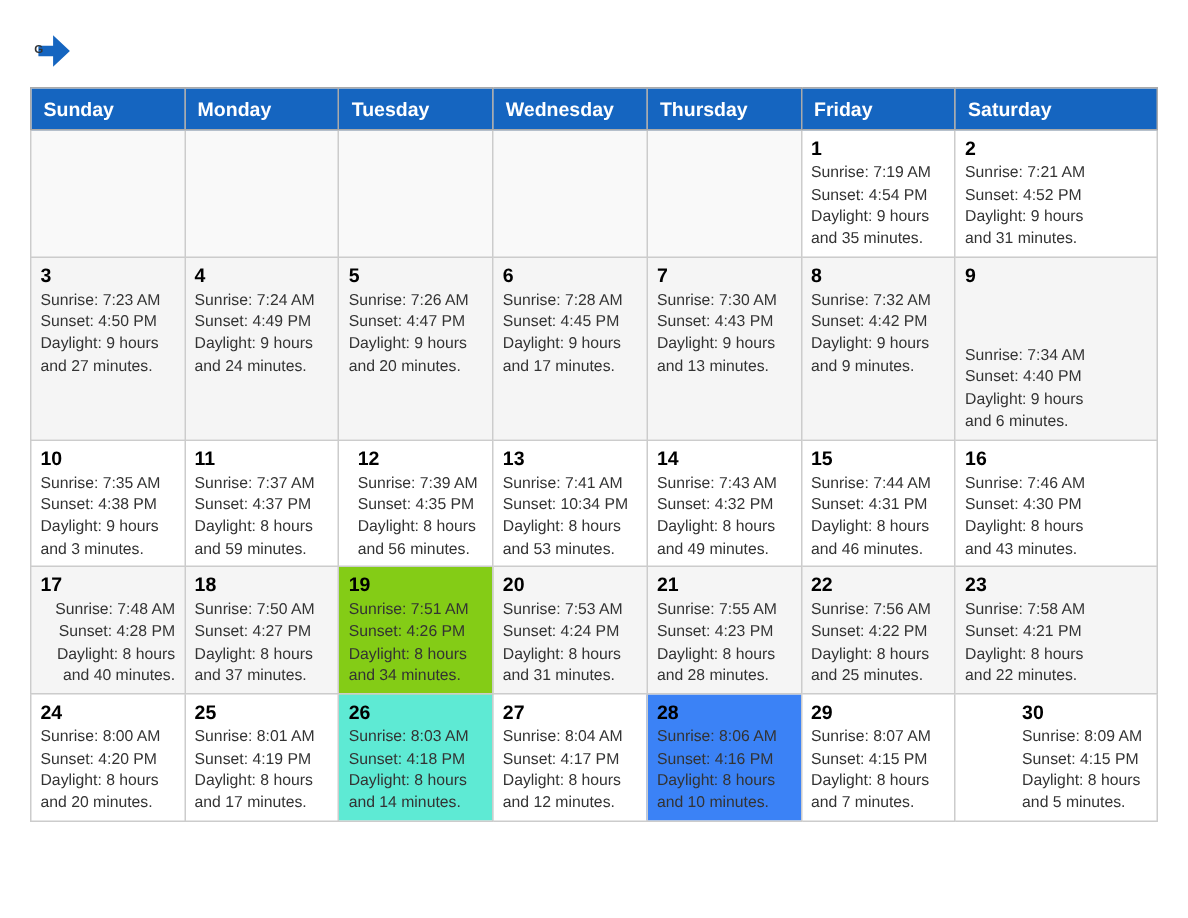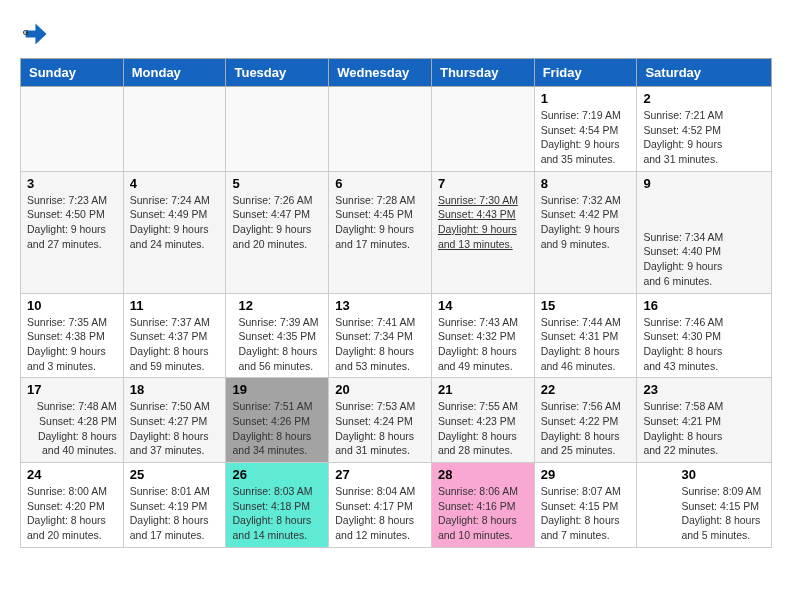--- a/index.html
+++ b/index.html
@@ -168,21 +168,21 @@
         </td>
         <td style="background-color: rgb(245, 245, 245);">
           <span class="day-number">6</span>
           <div class="day-info" style="white-space: pre-line;">Sunrise: 7:28 AM
 Sunset: 4:45 PM
 Daylight: 9 hours
 and 17 minutes.</div>
         </td>
         <td style="background-color: rgb(245, 245, 245);">
           <span class="day-number">7</span>
-          <div class="day-info" style="white-space: pre-line; text-decoration: underline;">Sunrise: 7:30 AM
+          <div class="day-info" style="white-space: pre-line;">Sunrise: 7:30 AM
 Sunset: 4:43 PM
 Daylight: 9 hours
 and 13 minutes.</div>
         </td>
         <td style="background-color: rgb(245, 245, 245);">
           <span class="day-number">8</span>
           <div class="day-info" style="white-space: pre-line;">Sunrise: 7:32 AM
 Sunset: 4:42 PM
 Daylight: 9 hours
 and 9 minutes.</div>
@@ -213,21 +213,21 @@
         <td style="background-color: rgb(255, 255, 255); padding-left: 12px;">
           <span class="day-number">12</span>
           <div class="day-info" style="white-space: pre-line;">Sunrise: 7:39 AM
 Sunset: 4:35 PM
 Daylight: 8 hours
 and 56 minutes.</div>
         </td>
         <td style="background-color: rgb(255, 255, 255);">
           <span class="day-number">13</span>
           <div class="day-info" style="white-space: pre-line;">Sunrise: 7:41 AM
-Sunset: 7:34 PM
+Sunset: 10:34 PM
 Daylight: 8 hours
 and 53 minutes.</div>
         </td>
         <td style="background-color: rgb(255, 255, 255);">
           <span class="day-number">14</span>
           <div class="day-info" style="white-space: pre-line;">Sunrise: 7:43 AM
 Sunset: 4:32 PM
 Daylight: 8 hours
 and 49 minutes.</div>
         </td>
@@ -254,21 +254,21 @@
 Daylight: 8 hours
 and 40 minutes.</div>
         </td>
         <td style="background-color: rgb(245, 245, 245);">
           <span class="day-number">18</span>
           <div class="day-info" style="white-space: pre-line;">Sunrise: 7:50 AM
 Sunset: 4:27 PM
 Daylight: 8 hours
 and 37 minutes.</div>
         </td>
-        <td style="background-color: #a3a3a3; margin-left: 20px;">
+        <td style="background-color: #84cc16; margin-left: 20px;">
           <span class="day-number">19</span>
           <div class="day-info" style="white-space: pre-line;">Sunrise: 7:51 AM
 Sunset: 4:26 PM
 Daylight: 8 hours
 and 34 minutes.</div>
         </td>
         <td style="background-color: rgb(245, 245, 245);">
           <span class="day-number">20</span>
           <div class="day-info" style="white-space: pre-line;">Sunrise: 7:53 AM
 Sunset: 4:24 PM
@@ -319,21 +319,21 @@
 Daylight: 8 hours
 and 14 minutes.</div>
         </td>
         <td style="background-color: rgb(255, 255, 255);">
           <span class="day-number">27</span>
           <div class="day-info" style="white-space: pre-line;">Sunrise: 8:04 AM
 Sunset: 4:17 PM
 Daylight: 8 hours
 and 12 minutes.</div>
         </td>
-        <td style="background-color: #f9a8d4; margin-top: 31px;">
+        <td style="background-color: #3b82f6; margin-top: 31px;">
           <span class="day-number">28</span>
           <div class="day-info" style="white-space: pre-line;">Sunrise: 8:06 AM
 Sunset: 4:16 PM
 Daylight: 8 hours
 and 10 minutes.</div>
         </td>
         <td style="background-color: rgb(255, 255, 255);">
           <span class="day-number">29</span>
           <div class="day-info" style="white-space: pre-line;">Sunrise: 8:07 AM
 Sunset: 4:15 PM

